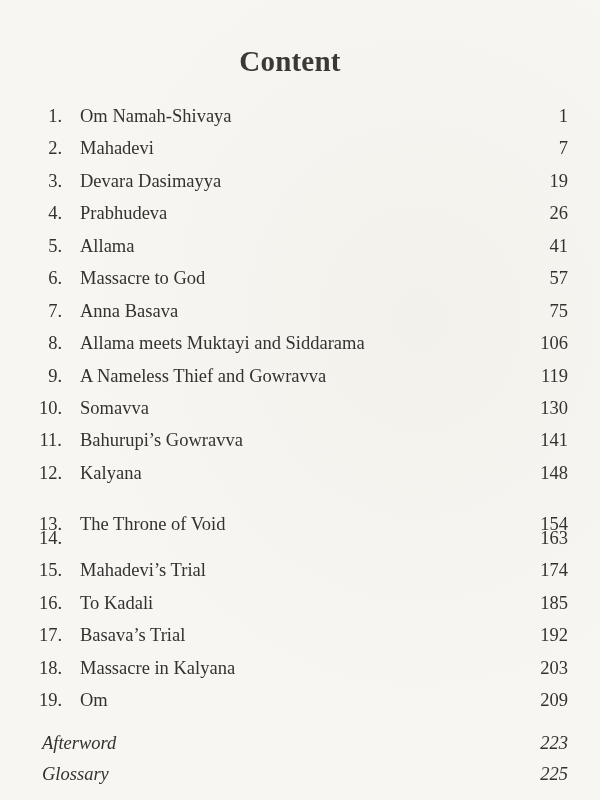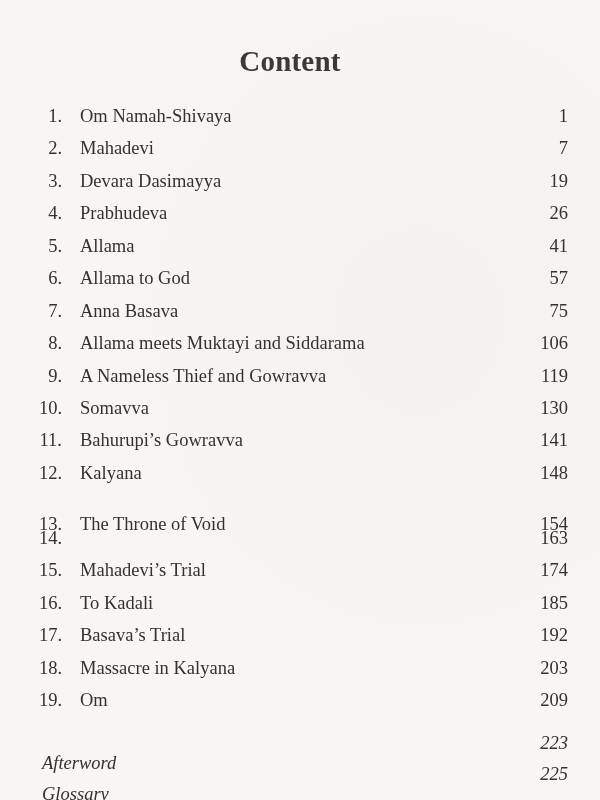--- a/index.html
+++ b/index.html
@@ -64,21 +64,20 @@
     }
     .page-no {
       position: absolute;
       right: 32px; 
       text-align: right;
       white-space: nowrap;
     }
     .row.back .label {
       left: 42px;
       font-style: italic;
-      margin-top: 20px;
     }
     .row.back .page-no {
       font-style: italic;
     }
   </style>
 </head>
 <body>
 
 <div class="page">
   <h1 class="title">Content</h1>
@@ -104,21 +103,21 @@
       <span class="label">Prabhudeva</span>
       <span class="page-no">26</span>
     </li>
     <li class="row" style="top:233px">
       <span class="num">5.</span>
       <span class="label">Allama</span>
       <span class="page-no">41</span>
     </li>
     <li class="row" style="top:265px">
       <span class="num">6.</span>
-      <span class="label">Allama to God</span>
+      <span class="label">Massacre to God</span>
       <span class="page-no">57</span>
     </li>
     <li class="row" style="top:298px">
       <span class="num">7.</span>
       <span class="label">Anna Basava</span>
       <span class="page-no">75</span>
     </li>
     <li class="row" style="top:330px">
       <span class="num">8.</span>
       <span class="label">Allama meets Muktayi and Siddarama</span>

